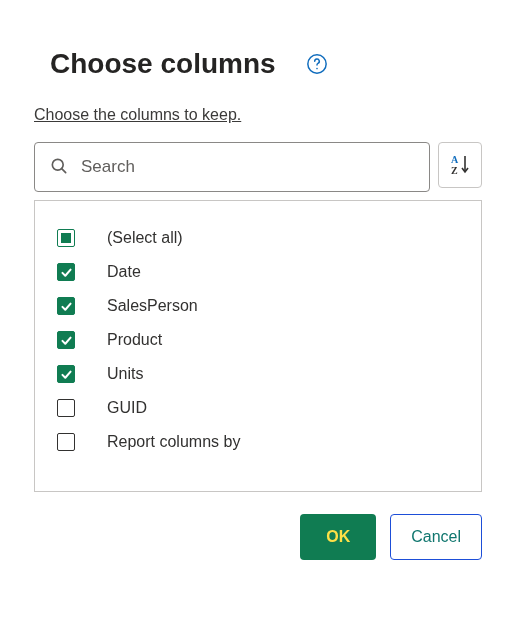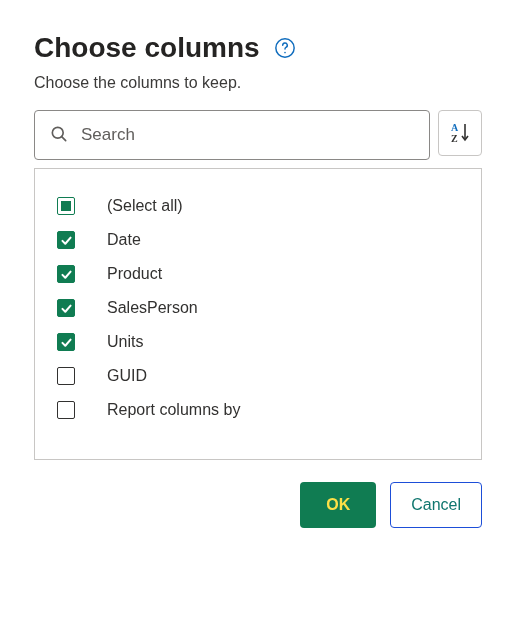--- a/index.html
+++ b/index.html
@@ -4,23 +4,23 @@
   <style>
     * { box-sizing: border-box; }
     body {
       margin: 0; padding: 32px 34px;
       font-family: "Segoe UI", -apple-system, sans-serif;
       font-size: 14px; color: #323130;
       width: 516px; height: 619px;
       background: #fff;
     }
     .header { display: flex; align-items: center; gap: 14px; }
-    .title { font-size: 28px; font-weight: 600; color: #252423; margin: 0; }
+    .title { font-size: 28px; font-weight: 600; color: #252423; margin: 16px; }
     .help-icon { width: 22px; height: 22px; color: #0f6cbd; display: flex; align-items: center; justify-content: center; }
-    .subtitle { font-size: 16px; color: #3b3a39; margin: 10px 0 18px 0; }
+    .subtitle { font-size: 16px; color: #3b3a39; margin: 10px 0 18px 0; text-decoration: underline; }
     .search-row { display: flex; gap: 8px; }
     .search-wrap { flex: 1; position: relative; border: 1px solid #8a8886; border-radius: 4px; height: 50px; display: flex; align-items: center; padding: 0 14px; }
     .search-wrap svg { width: 20px; height: 20px; color: #605e5c; }
     .search-wrap input { border: none; outline: none; font-size: 17px; flex: 1; margin-left: 10px; color: #323130; background: transparent; }
     .search-wrap input::placeholder { color: #605e5c; }
     .sort-btn { width: 44px; height: 46px; border: 1px solid #c8c6c4; border-radius: 4px; background: #fff; display: flex; align-items: center; justify-content: center; cursor: pointer; }
     .sort-btn svg { width: 24px; height: 24px; }
     .list-box { border: 1px solid #c8c6c4; margin-top: 8px; padding: 20px 22px 32px 22px; }
     .row { display: flex; align-items: center; gap: 32px; padding: 8px 0; cursor: pointer; }
     .cb { width: 18px; height: 18px; border: 1.5px solid #323130; border-radius: 2px; display: flex; align-items: center; justify-content: center; flex-shrink: 0; }
@@ -87,29 +87,29 @@
           </svg>
         </div>
         <span>Date</span>
       </div>
       <div class="row">
         <div class="cb checked">
           <svg viewBox="0 0 16 16" fill="none" stroke="currentColor" stroke-width="2.5" stroke-linecap="round" stroke-linejoin="round">
             <path d="M3 8.5 L6.5 12 L13 4.5"></path>
           </svg>
         </div>
-        <span>Product</span>
+        <span>SalesPerson</span>
       </div>
       <div class="row">
         <div class="cb checked">
           <svg viewBox="0 0 16 16" fill="none" stroke="currentColor" stroke-width="2.5" stroke-linecap="round" stroke-linejoin="round">
             <path d="M3 8.5 L6.5 12 L13 4.5"></path>
           </svg>
         </div>
-        <span>SalesPerson</span>
+        <span>Product</span>
       </div>
       <div class="row">
         <div class="cb checked">
           <svg viewBox="0 0 16 16" fill="none" stroke="currentColor" stroke-width="2.5" stroke-linecap="round" stroke-linejoin="round">
             <path d="M3 8.5 L6.5 12 L13 4.5"></path>
           </svg>
         </div>
         <span>Units</span>
       </div>
       <div class="row">

